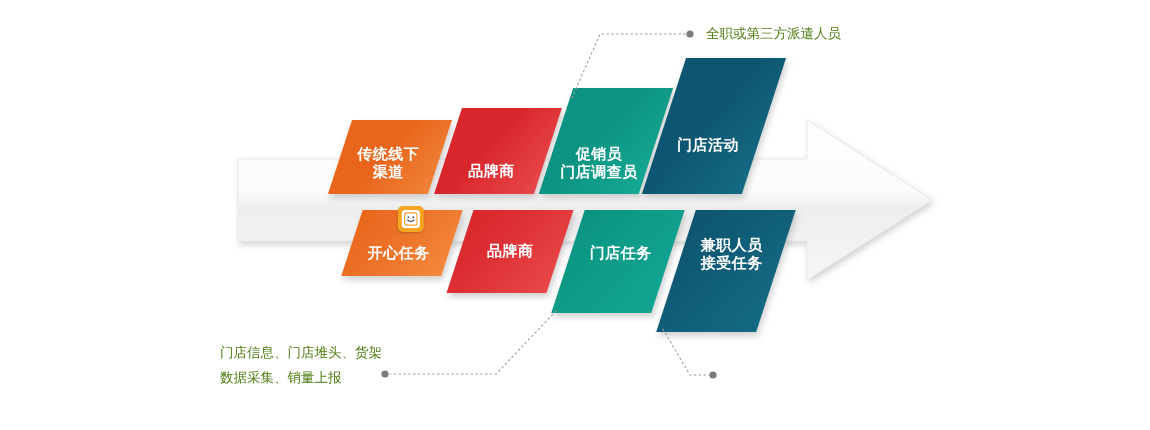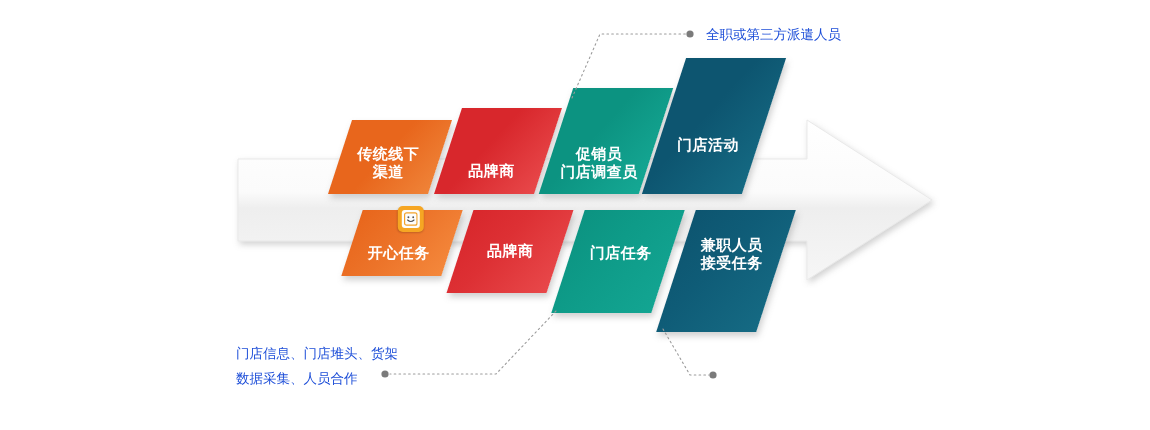--- a/index.html
+++ b/index.html
@@ -47,25 +47,25 @@
     box-shadow:0 1px 2px rgba(0,0,0,.18);
   }
   .badge .inner{
     width:18px;height:18px;border-radius:3px;background:#fdfdfd;
     display:flex;align-items:center;justify-content:center;
   }
 
   
   .anno{
     position:absolute;
-    color:#1d4ed8;
+    color:#4d7c0f;
     font-size:13.5px;
     line-height:1.85;
     white-space:nowrap;
-    font-family:Liberation Sans, sans-serif;
+    font-family:Liberation Mono, monospace;
   }
   .anno .ln{display:block;}
 
   
   .conn{position:absolute;left:0;top:0;width:1150px;height:430px;pointer-events:none;}
 </style>
 </head>
 <body>
 
 <div id="stage">
@@ -171,19 +171,19 @@
     <g>
       <path d="M 663,329 L 690,375 L 709,375" fill="none" stroke="#9b9b9b" stroke-width="1.1" stroke-dasharray="1.6 3.2" stroke-linecap="round"></path>
       <circle cx="713" cy="375" r="3.6" fill="#7b7b7b"></circle>
     </g>
   </svg>
 
   <div class="anno" style="left:706px;top:23px;">
     <span class="ln">全职或第三方派遣人员</span>
   </div>
 
-  <div class="anno" style="left:220px;top:342px;margin-left:16px;">
+  <div class="anno" style="left:220px;top:342px;">
     <span class="ln">门店信息、门店堆头、货架</span>
-    <span class="ln">数据采集、人员合作</span>
+    <span class="ln">数据采集、销量上报</span>
   </div>
 
 
 </div>
 
 </body></html>

